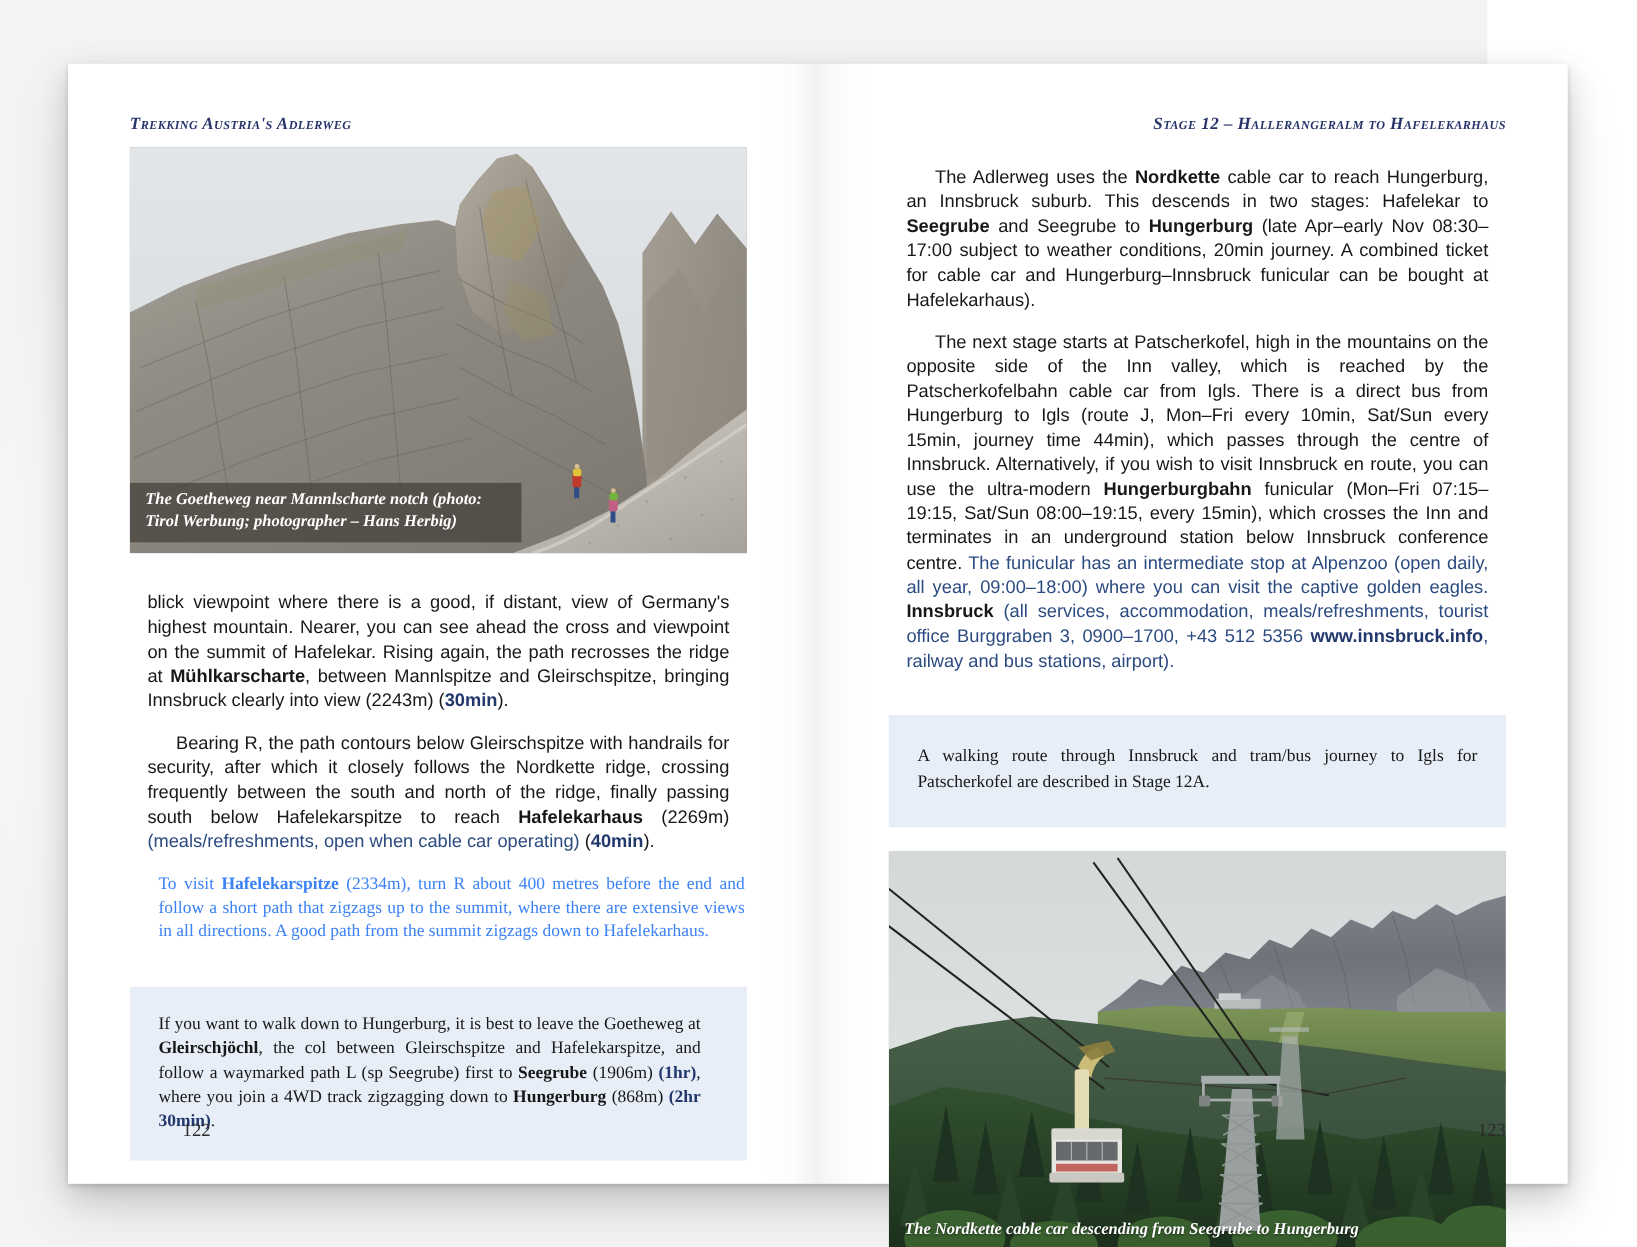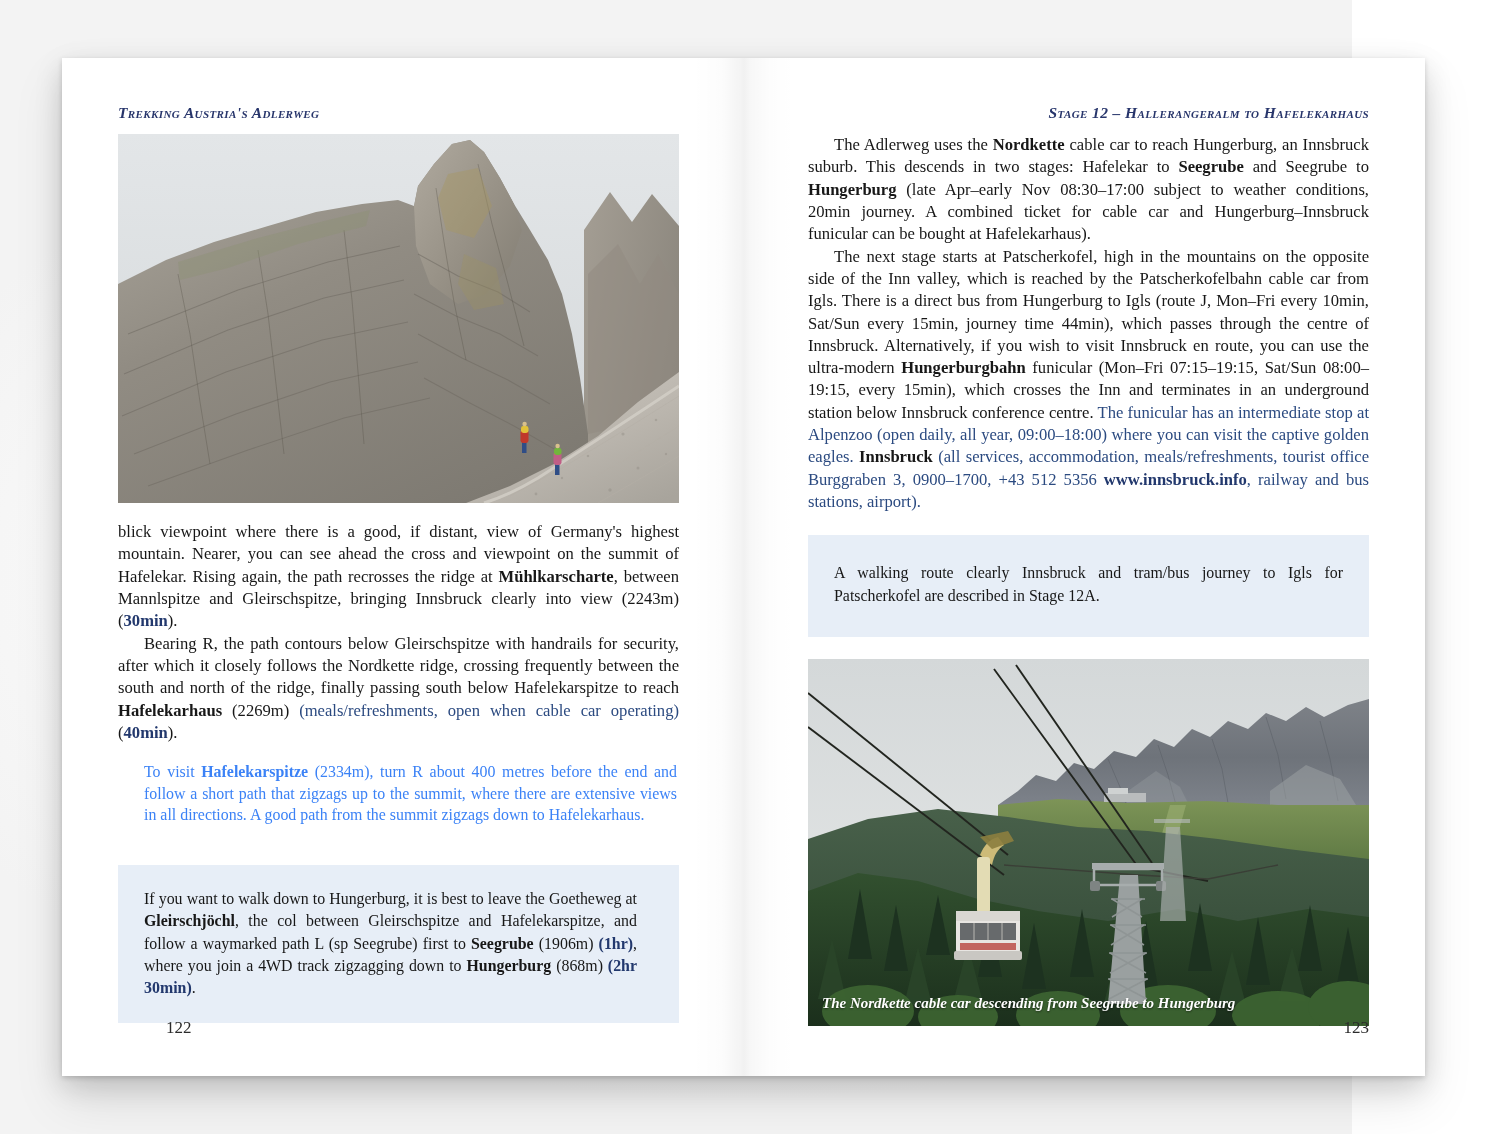--- a/index.html
+++ b/index.html
@@ -125,26 +125,26 @@
     max-width: 330px;
     text-shadow: none;
   }
   .photo-caption.plain {
     bottom: 10px;
     padding: 2px 12px 2px 14px;
   }
 
   
   .body-text {
-    font-family: Liberation Serif, serif;
+    font-family: Liberation Sans, sans-serif;
     font-size: 16.6px;
     line-height: 1.345;
     color: #171717;
     text-align: justify;
-    margin: 0;
+    margin: 16px;
     hyphens: none;
   }
   .body-text + .body-text { margin-top: 0; }
   .indent { text-indent: 26px; }
 
   b, .bld { font-weight: bold; }
   .blue { color: #2b4a80; }
   .blue-bold { color: #22386d; font-weight: bold; }
 
   
@@ -300,20 +300,21 @@
             </g>
 
             <g>
               <rect x="437" y="330" width="4.5" height="11" fill="#2f4d86"></rect>
               <rect x="435.5" y="318" width="8" height="13" rx="2.4" fill="#c05e86"></rect>
               <rect x="436" y="314" width="7.5" height="7" rx="2.4" fill="#72b53c"></rect>
               <circle cx="439.6" cy="312" r="2.2" fill="#d8c08c"></circle>
             </g>
           </svg>
 
+          <div class="photo-caption banded">The Goetheweg near Mannlscharte notch (photo: Tirol Werbung; photographer – Hans Herbig)</div>
         </div>
 
         <div class="gap-after-photo"></div>
 
         <p class="body-text">
           <span>blick viewpoint where there is a good, if distant, view of Germany's highest mountain. Nearer, you can see ahead the cross and viewpoint on the summit of Hafelekar. Rising again, the path recrosses the ridge at </span><b>Mühlkarscharte</b><span>, between Mannlspitze and Gleirschspitze, bringing Innsbruck clearly into view (2243m) (</span><b class="blue-bold">30min</b><span>).</span>
         </p>
 
         <p class="body-text indent">
           <span>Bearing R, the path contours below Gleirschspitze with handrails for security, after which it closely follows the Nordkette ridge, crossing frequently between the south and north of the ridge, finally passing south below Hafelekarspitze to reach </span><b>Hafelekarhaus</b><span> (2269m) </span><span class="blue">(meals/refreshments, open when cable car operating)</span><span> (</span><b class="blue-bold">40min</b><span>).</span>
@@ -341,21 +342,21 @@
           <span>The Adlerweg uses the </span><b>Nordkette</b><span> cable car to reach Hungerburg, an Innsbruck suburb. This descends in two stages: Hafelekar to </span><b>Seegrube</b><span> and Seegrube to </span><b>Hungerburg</b><span> (late Apr–early Nov 08:30–17:00 subject to weather conditions, 20min journey. A combined ticket for cable car and Hungerburg–Innsbruck funicular can be bought at Hafelekarhaus).</span>
         </p>
 
         <p class="body-text indent">
           <span>The next stage starts at Patscherkofel, high in the mountains on the opposite side of the Inn valley, which is reached by the Patscherkofelbahn cable car from Igls. There is a direct bus from Hungerburg to Igls (route J, Mon–Fri every 10min, Sat/Sun every 15min, journey time 44min), which passes through the centre of Innsbruck. Alternatively, if you wish to visit Innsbruck en route, you can use the ultra-modern </span><b>Hungerburgbahn</b><span> funicular (Mon–Fri 07:15–19:15, Sat/Sun 08:00–19:15, every 15min), which crosses the Inn and terminates in an underground station below Innsbruck conference centre. </span><span class="blue">The funicular has an intermediate stop at Alpenzoo (open daily, all year, 09:00–18:00) where you can visit the captive golden eagles. </span><b>Innsbruck</b><span class="blue"> (all services, accommodation, meals/refreshments, tourist office Burggraben 3, 0900–1700, +43 512 5356 </span><b class="blue-bold">www.innsbruck.info</b><span class="blue">, railway and bus stations, airport).</span>
         </p>
 
         <div class="gap-22"></div>
 
         <div class="infobox right-box">
-          <span>A walking route clearly Innsbruck and tram/bus journey to Igls for Patscherkofel are described in Stage 12A.</span>
+          <span>A walking route through Innsbruck and tram/bus journey to Igls for Patscherkofel are described in Stage 12A.</span>
         </div>
 
         <div class="gap-22"></div>
 
         <div class="photo right-photo">
           <svg viewBox="0 0 561 367" preserveAspectRatio="none">
             <defs>
               <linearGradient id="sky2" x1="0" y1="0" x2="0" y2="1">
                 <stop offset="0%" stop-color="#d4d8d9"></stop>
                 <stop offset="60%" stop-color="#dfe2e2"></stop>

